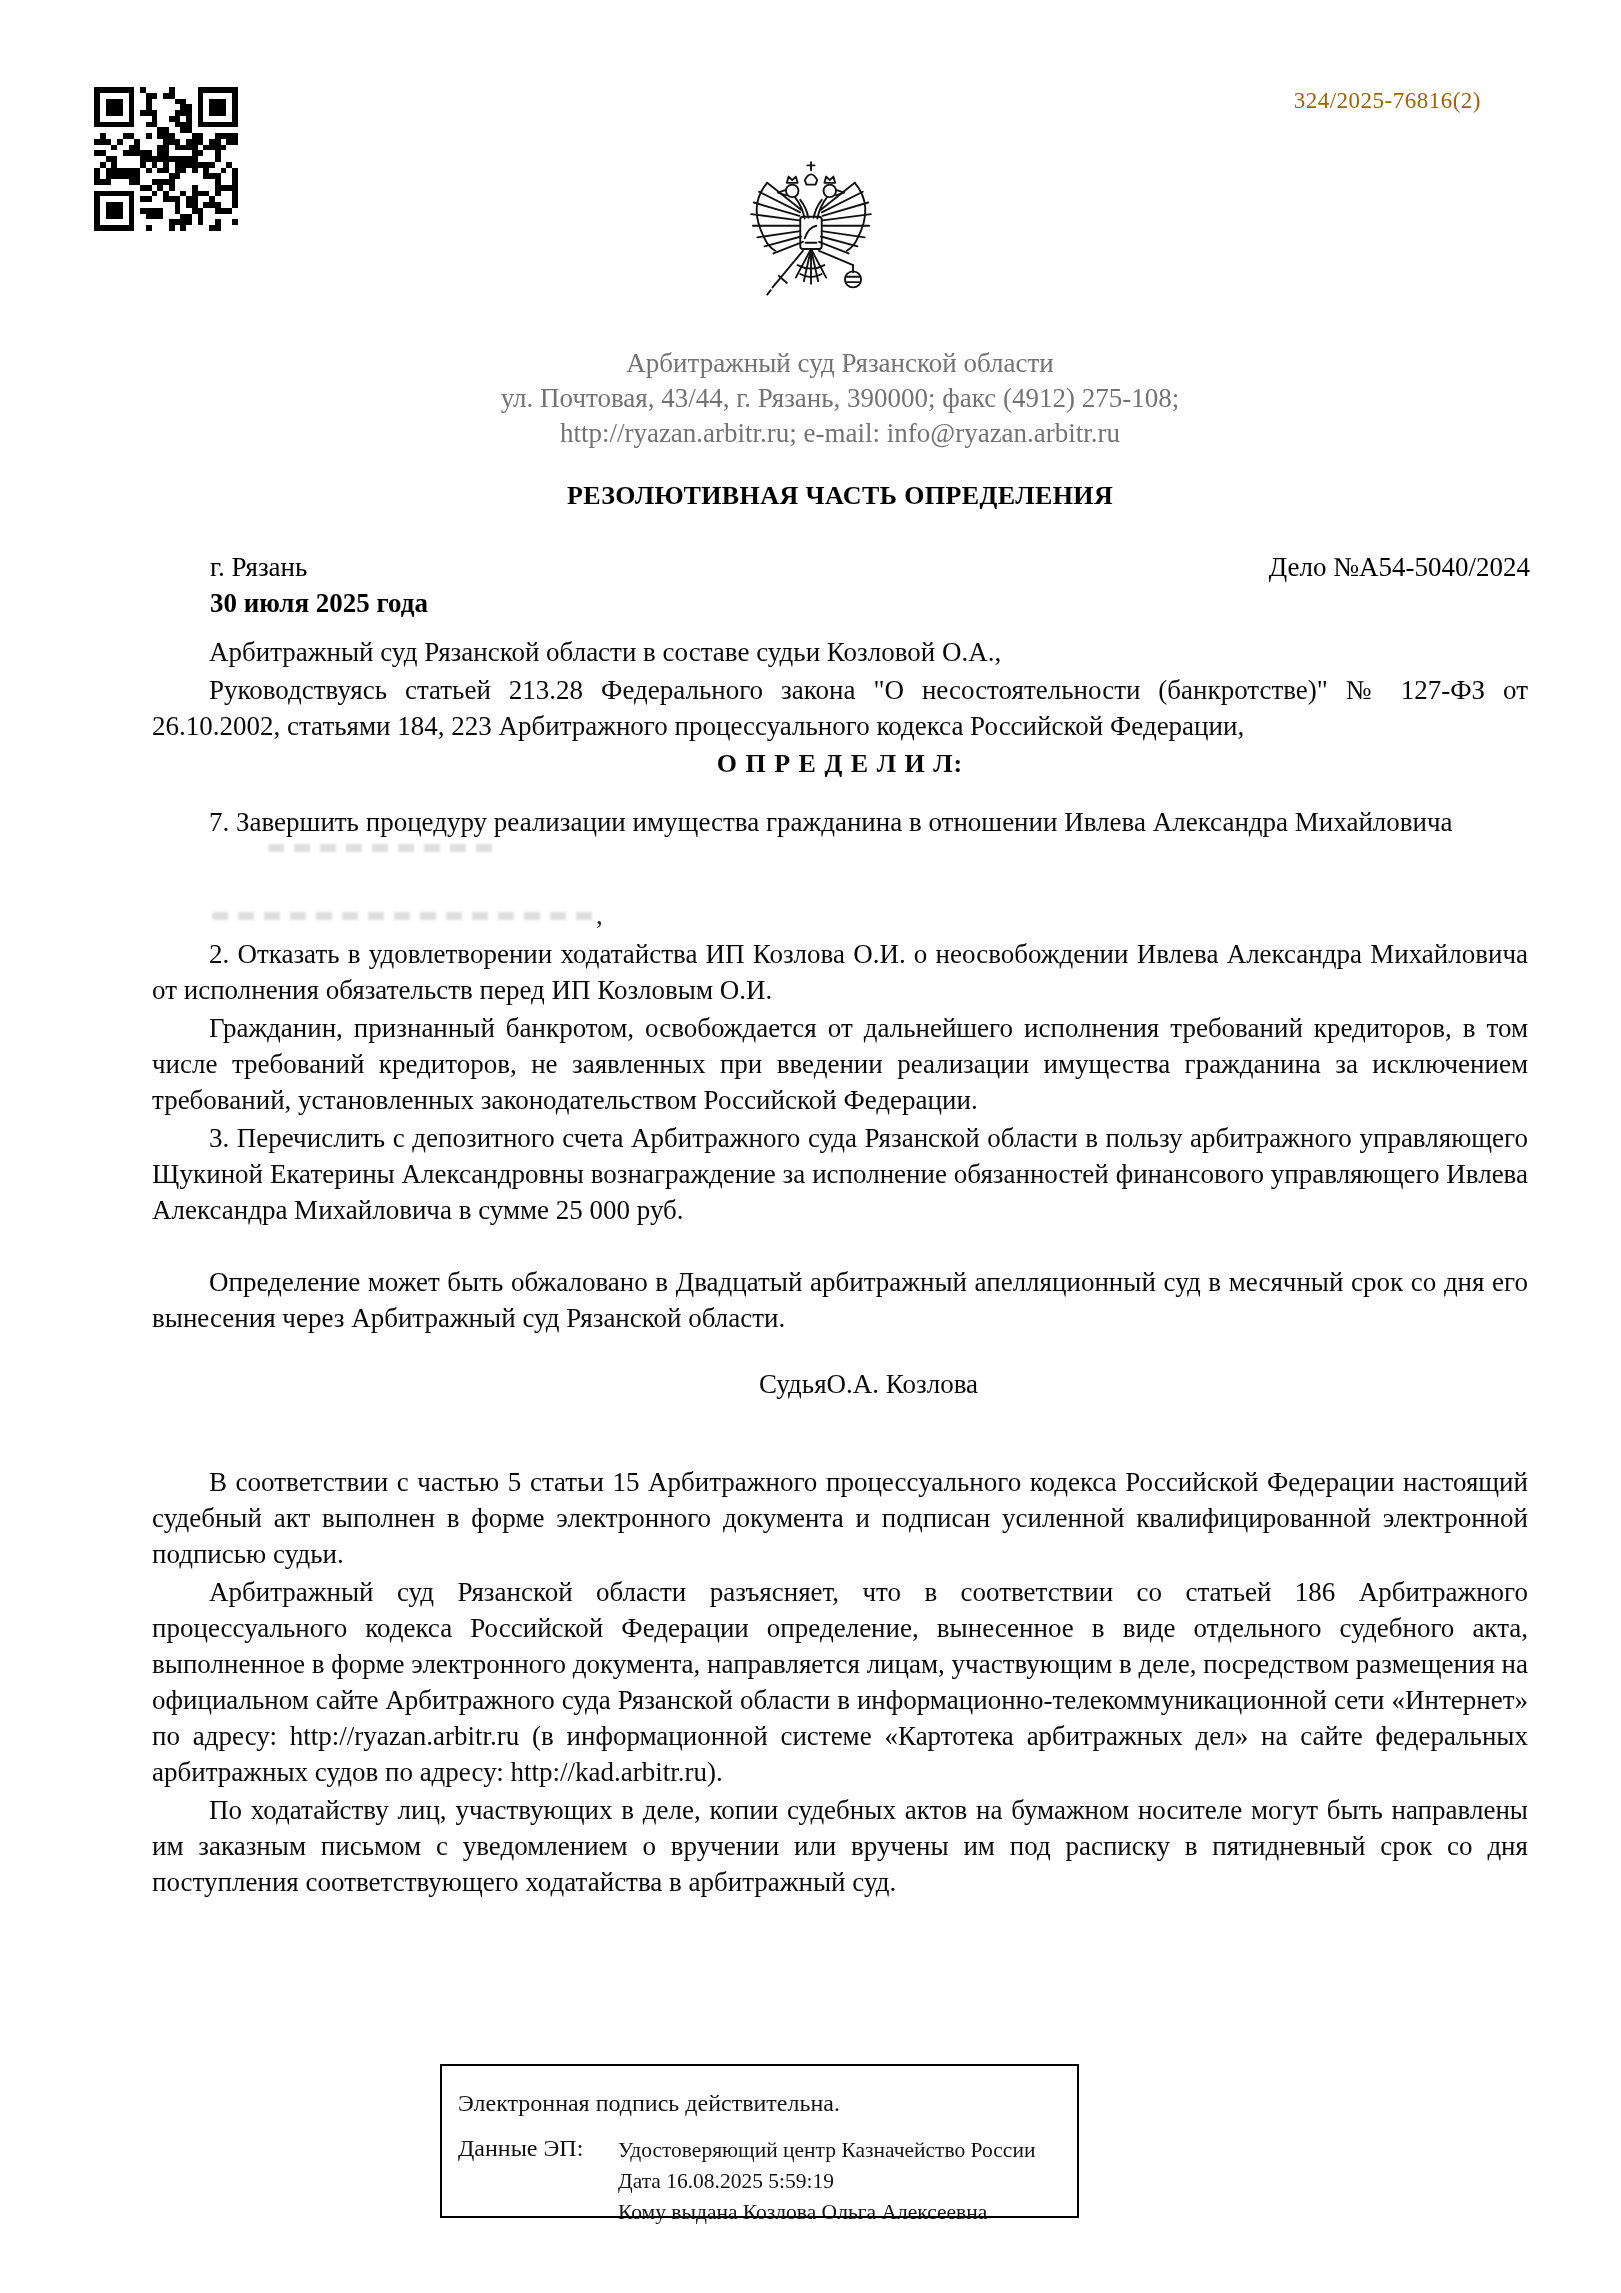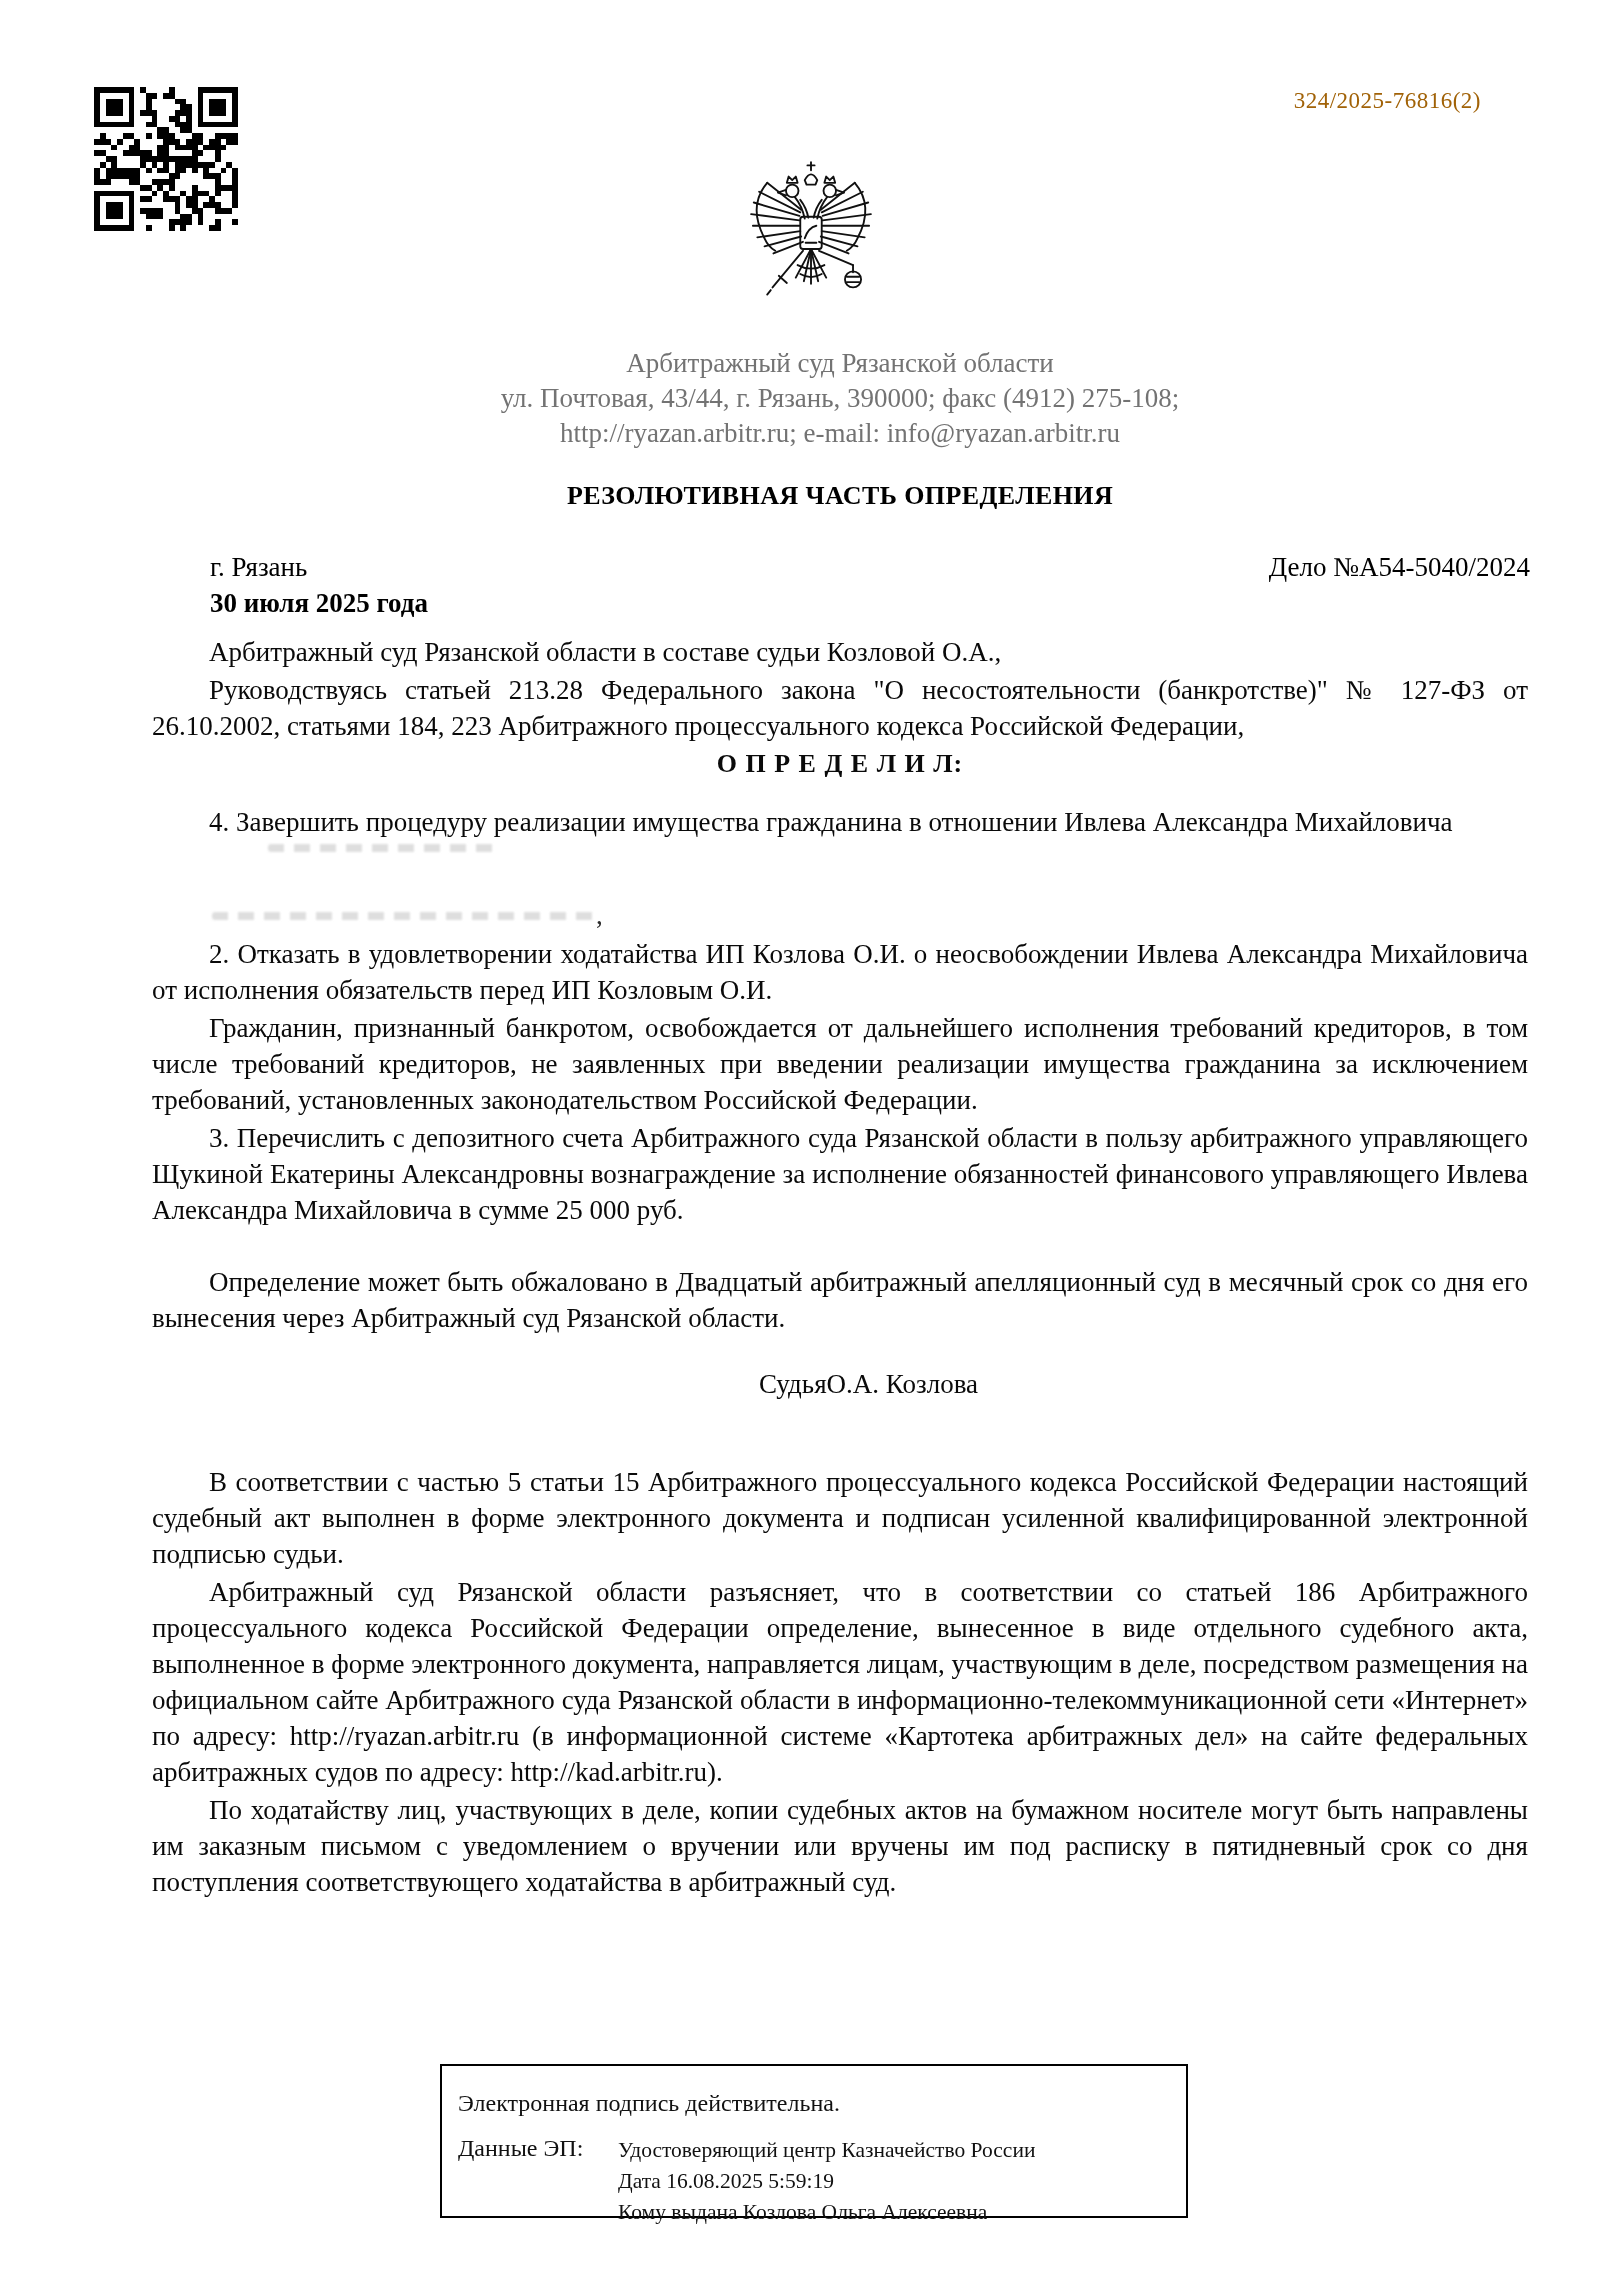--- a/index.html
+++ b/index.html
@@ -57,21 +57,21 @@
   .smudge.s2{width:382px;margin-left:62px;}
   .redacted-comma{font-size:27px;line-height:10px;color:#2a2a2a;margin-left:2px;}
   .judge-row{
     display:flex;justify-content:center;
     margin-top:30px;margin-bottom:0;height:36px;
   }
   .judge-row .jl{padding-left:57px;}
   .esig-1{margin-top:62px !important;}
   
   .sig-box{
-    position:absolute;left:440px;top:2064px;width:748px;height:154px;
+    position:absolute;left:440px;top:2064px;width:639px;height:154px;
     border:2px solid #000;box-sizing:border-box;
     padding:24px 20px 6px 16px;font-size:24px;color:#111;
   }
   .sig-grid{display:flex;margin-top:18px;}
   .sig-label{width:160px;font-size:24px;flex:0 0 160px;}
   .sig-values{font-size:21.5px;line-height:31px;}
 </style>
 </head>
 <body>
 
@@ -467,21 +467,21 @@
       <span class="meta-city">г. Рязань</span>
       <span>Дело №А54-5040/2024</span>
     </div>
     <div class="meta-date">30 июля 2025 года</div>
   </div>
 
   <div class="docbody">
     <p>Арбитражный суд Рязанской области в составе судьи  Козловой О.А.,</p>
     <p>Руководствуясь статьей  213.28 Федерального закона "О несостоятельности (банкротстве)" № 127-ФЗ от 26.10.2002, статьями 184, 223 Арбитражного процессуального кодекса Российской Федерации,</p>
     <div class="ruled">О П Р Е Д Е Л И Л:</div>
-    <p>4. Завершить процедуру реализации имущества гражданина в отношении  Ивлева Александра Михайловича</p>
+    <p>7. Завершить процедуру реализации имущества гражданина в отношении  Ивлева Александра Михайловича</p>
 
     <div class="redacted">
       <div class="smudge s1"></div>
       <div class="smudge-row">
         <div class="smudge s2"></div>
         <span class="redacted-comma">,</span>
       </div>
     </div>
 
     <p>2. Отказать в удовлетворении ходатайства ИП Козлова О.И. о неосвобождении Ивлева Александра Михайловича от исполнения обязательств перед ИП Козловым О.И.</p>

